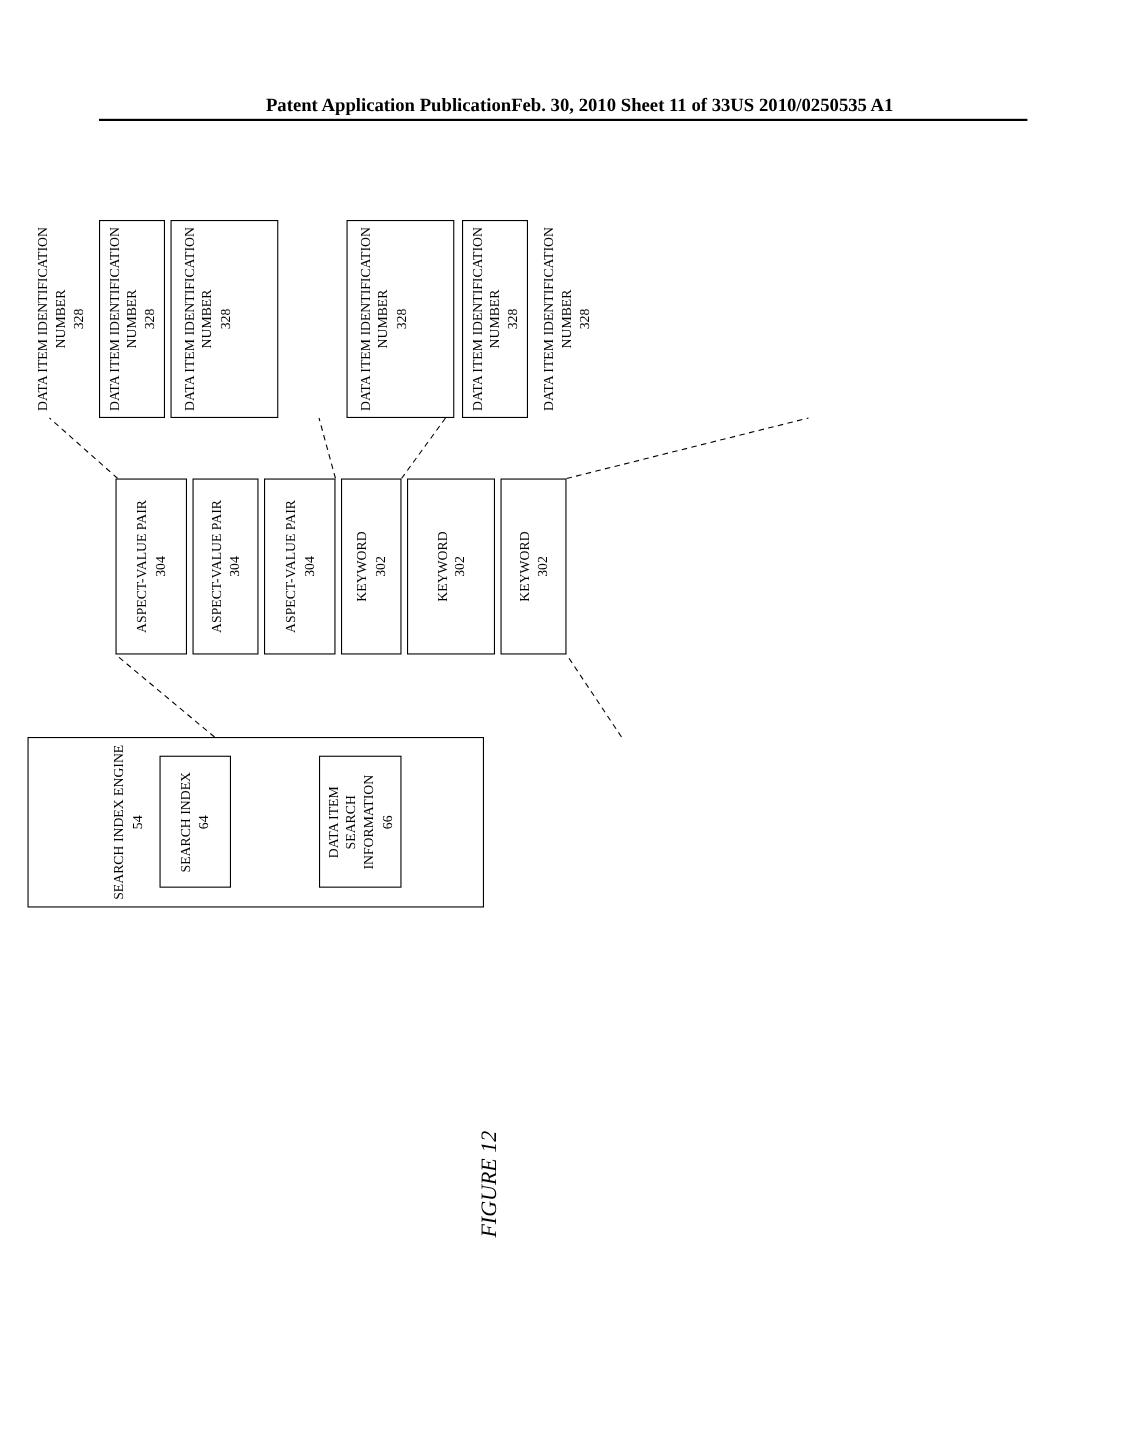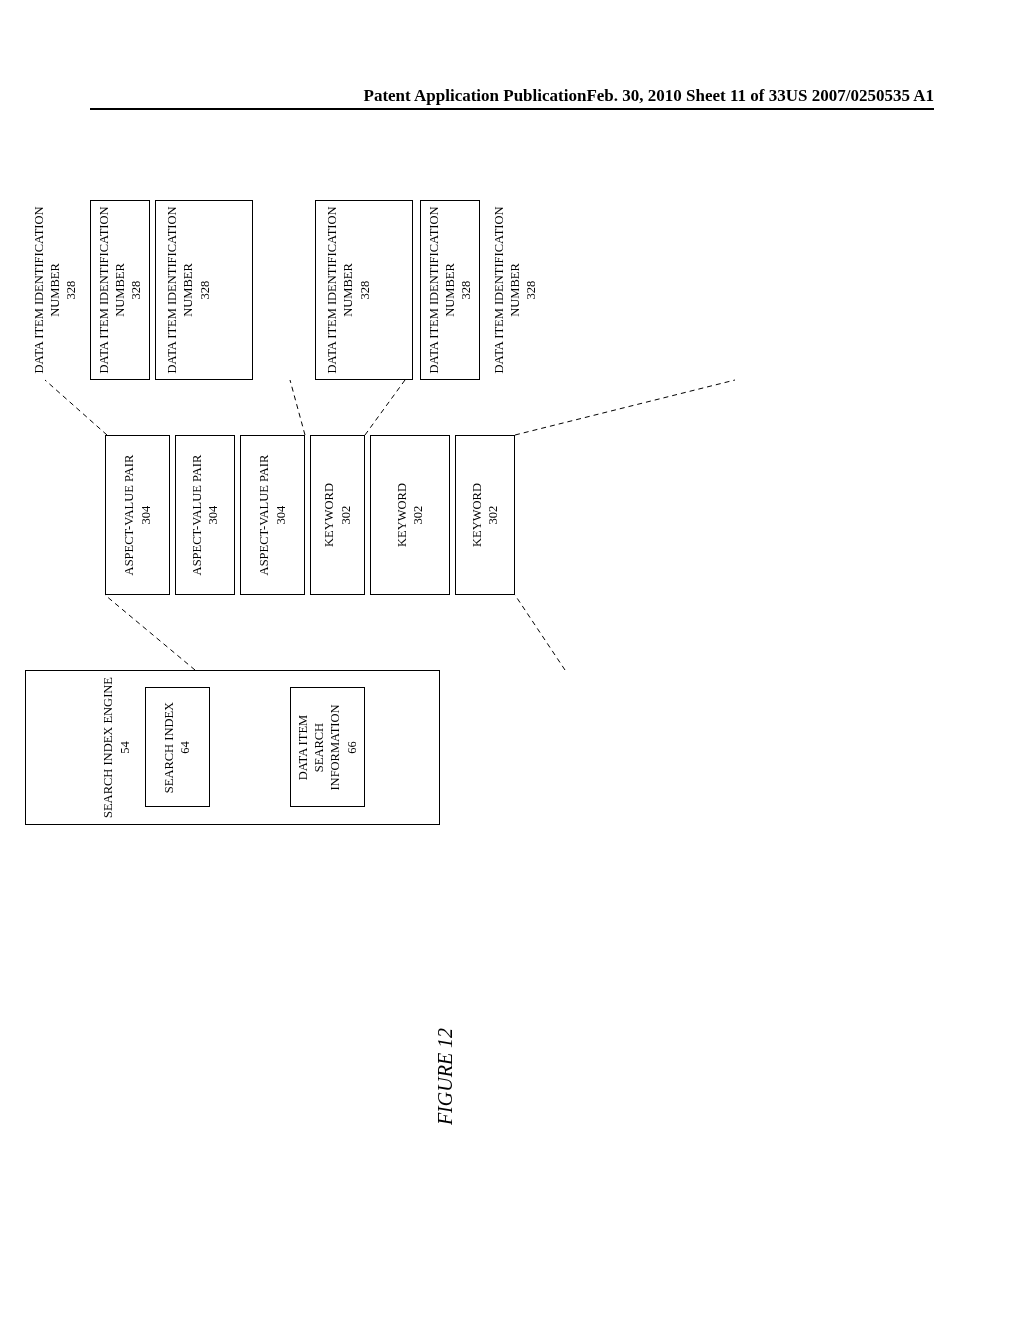--- a/index.html
+++ b/index.html
@@ -13,21 +13,21 @@
       width: 1024px;
       height: 1320px;
       position: relative;
     }
     .header {
       position: absolute;
       top: 86px;
       left: 0;
       width: 100%;
       display: flex;
-      justify-content: flex-end;
+      justify-content: center;
       padding: 0 90px 0 120px;
       font-size: 17px;
       font-weight: bold;
     }
     .header-divider {
       position: absolute;
       top: 108px;
       left: 90px;
       right: 90px;
       border-top: 2px solid black;
@@ -78,21 +78,21 @@
       height: 100%;
       pointer-events: none;
     }
   </style>
 </head>
 <body>
 
 <div class="header">
   <span>Patent Application Publication</span>
   <span>Feb. 30, 2010  Sheet 11 of 33</span>
-  <span>US 2007/0250535 A1</span>
+  <span>US 2010/0250535 A1</span>
 </div>
 <div class="header-divider"></div>
 
 <div class="diagram-area">
 
   <svg class="connectors" viewBox="0 0 590 760">
     <line x1="155" y1="170" x2="230" y2="80" stroke="black" stroke-width="1" stroke-dasharray="5,4"></line>
     <line x1="155" y1="540" x2="230" y2="490" stroke="black" stroke-width="1" stroke-dasharray="5,4"></line>
     <line x1="390" y1="82" x2="445" y2="20" stroke="black" stroke-width="1" stroke-dasharray="5,4"></line>
     <line x1="390" y1="490" x2="445" y2="710" stroke="black" stroke-width="1" stroke-dasharray="5,4"></line>

